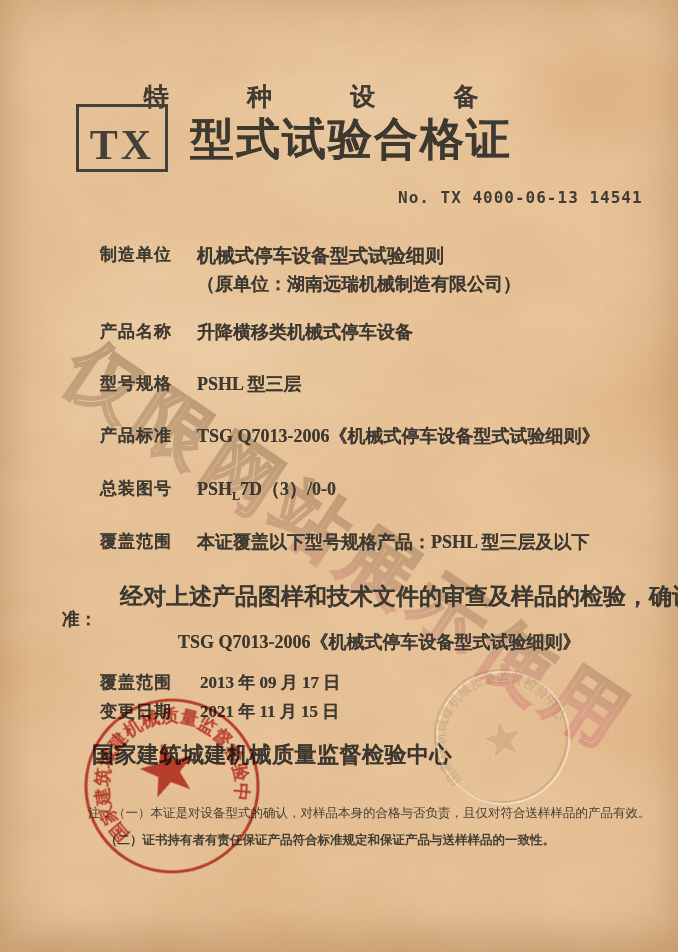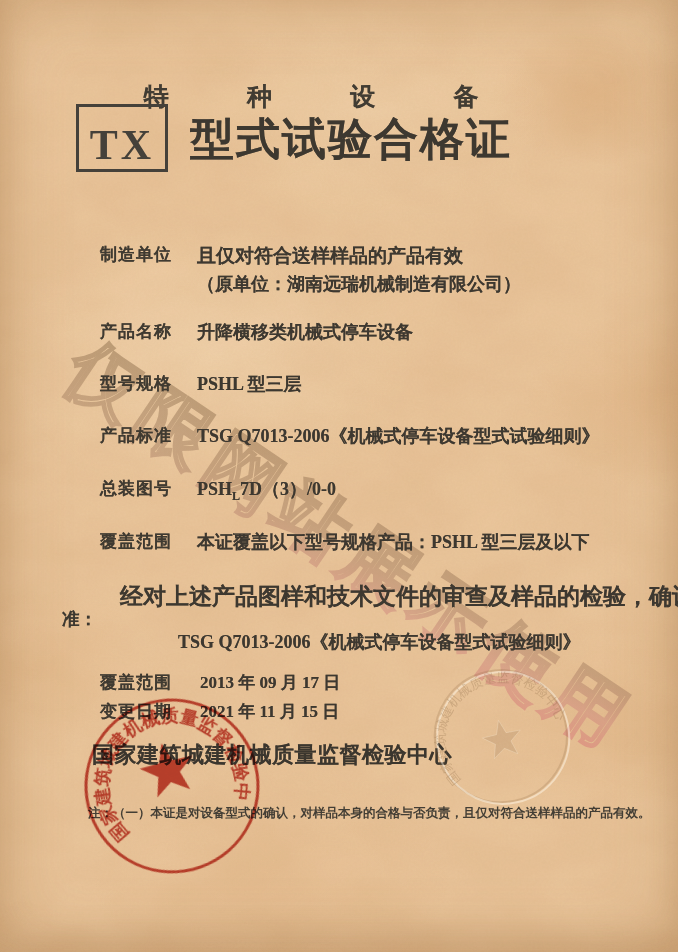--- a/index.html
+++ b/index.html
@@ -66,21 +66,21 @@
 
   .stmt1{position:absolute;left:120px;top:581px;font-size:23px;font-weight:600;white-space:nowrap;}
   .stmt2{position:absolute;left:62px;top:607px;font-size:17.5px;font-weight:600;}
   .stmt-std{position:absolute;left:178px;top:630px;font-size:18px;font-weight:600;white-space:nowrap;}
 
   .issuer{
     position:absolute;left:92px;top:740px;
     font-size:22px;font-weight:700;letter-spacing:0.5px;
     color:#3b362e;white-space:nowrap;
   }
-  .note1{position:absolute;left:88px;top:805px;font-size:12.5px;font-weight:700;white-space:nowrap;color:#433e35;}
+  .note1{position:absolute;left:88px;top:805px;font-size:12.5px;font-weight:400;white-space:nowrap;color:#433e35;}
   .note2{position:absolute;left:105px;top:832px;font-size:12.5px;font-weight:600;white-space:nowrap;color:#433e35;}
 
   .soft{text-shadow:0 0 .5px rgba(61,56,48,.65);}
 
   .watermark{position:absolute;left:0;top:0;pointer-events:none;}
   .seal{position:absolute;pointer-events:none;mix-blend-mode:multiply;}
   .emboss{position:absolute;pointer-events:none;opacity:.9;}
 </style>
 </head>
 <body>
@@ -116,24 +116,25 @@
       </linearGradient>
     </defs>
     <text x="95" y="392" transform="rotate(34 95 330)" font-family="'Liberation Serif','DejaVu Serif',serif" font-weight="bold" font-size="74" letter-spacing="9" fill="none" stroke="url(#wmg)" stroke-width="2.4">仅限网站展示使用</text>
   </svg>
 
   <div class="supertitle soft">特 种 设 备</div>
   <div class="tx-box">
     <span>TX</span>
   </div>
   <div class="main-title soft">型式试验合格证</div>
+  <div class="cert-no">No. TX 4000-06-13 14541</div>
 
   <div class="row" style="top:243px">
     <span class="lbl soft">制造单位</span>
-    <span class="val soft" style="font-size:19px">且仅对符合送样样品的产品有效</span>
+    <span class="val soft" style="font-size:19px">机械式停车设备型式试验细则</span>
   </div>
   <div class="row" style="top:272px">
     <span class="val soft">（原单位：湖南远瑞机械制造有限公司）</span>
   </div>
 
   <div class="row" style="top:320px">
     <span class="lbl soft">产品名称</span>
     <span class="val soft">升降横移类机械式停车设备</span>
   </div>
 
@@ -166,20 +167,21 @@
     <span class="val soft" style="left:200px;font-size:17px">2013 年 09 月 17 日</span>
   </div>
   <div class="row" style="top:700px">
     <span class="lbl soft">变更日期</span>
     <span class="val soft" style="left:200px;font-size:17px">2021 年 11 月 15 日</span>
   </div>
 
   <div class="issuer soft">国家建筑城建机械质量监督检验中心</div>
 
   <div class="note1">注：（一）本证是对设备型式的确认，对样品本身的合格与否负责，且仅对符合送样样品的产品有效。</div>
+  <div class="note2">（二）证书持有者有责任保证产品符合标准规定和保证产品与送样样品的一致性。</div>
 
   <svg class="emboss" width="170" height="170" style="left:417px;top:652px">
     <defs>
       <path id="embArc" d="M 36 119 A 58 58 0 1 1 134 119" fill="none"></path>
     </defs>
     <g transform="rotate(-12 85 85)">
       <circle cx="84" cy="84" r="66" fill="none" stroke="rgba(120,85,50,0.20)" stroke-width="2"></circle>
       <circle cx="86" cy="86" r="66" fill="none" stroke="rgba(255,248,233,0.55)" stroke-width="2"></circle>
       <text font-family="'Liberation Serif','DejaVu Serif',serif" font-size="13" fill="rgba(125,92,58,0.28)">
         <textPath href="#embArc">国家建筑城建机械质量监督检验中心</textPath>

